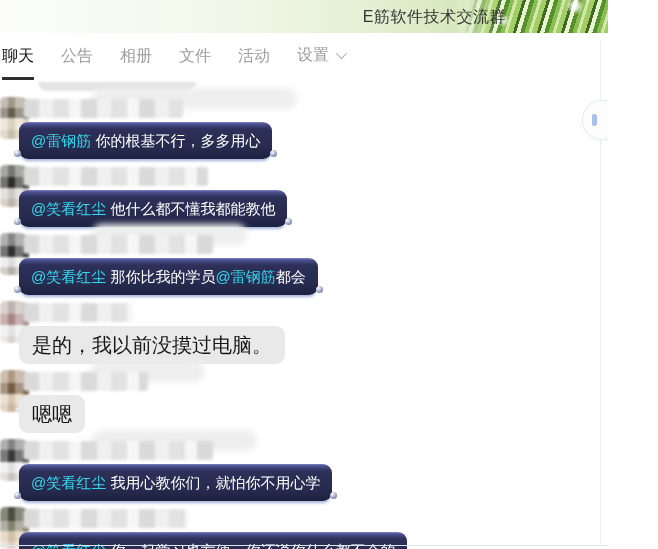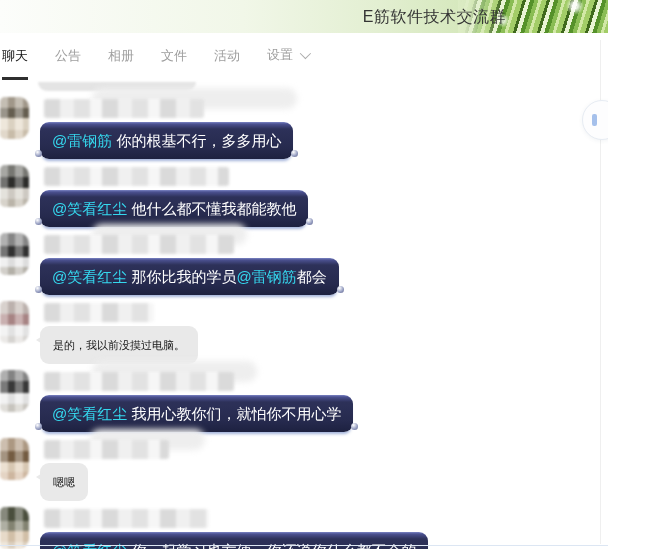--- a/index.html
+++ b/index.html
@@ -16,29 +16,29 @@
       linear-gradient(100deg, rgba(255,255,255,.55) 0 6%, rgba(255,255,255,0) 16%),
       repeating-linear-gradient(107deg,#55912a 0 4px,#8abd54 4px 8px,#d2e8a6 8px 11px,#a3cd68 11px 16px,#3f691c 16px 19px,#e9f4d4 19px 23px),
       #9cc45e;
     filter:blur(.4px);
   }
   .grass::before{content:"";position:absolute;left:0;top:0;width:46px;height:33px;
     background:linear-gradient(90deg,#dcecc4 0%,rgba(220,236,196,0) 100%);}
   .banner-title{position:absolute;right:102px;top:7px;font-size:16px;color:#343434;letter-spacing:.5px;white-space:nowrap;}
   
   .nav{position:relative;height:47px;display:flex;align-items:stretch;background:#fff;}
-  .tab{height:44px;line-height:46px;font-size:13px;color:#9e9e9e;margin-right:27px;cursor:pointer;white-space:nowrap;}
+  .tab{height:44px;line-height:46px;font-size:16px;color:#9e9e9e;margin-right:27px;cursor:pointer;white-space:nowrap;}
   .tab:first-child{margin-left:2px;}
   .tab.active{color:#161616;border-bottom:3px solid #2f2f2f;}
   .tab-settings{display:flex;align-items:center;gap:5px;}
   .chev{display:inline-block;width:7px;height:7px;border-right:1.6px solid #ababab;border-bottom:1.6px solid #ababab;transform:rotate(45deg) translateY(-2px);margin-left:2px;}
   
   .chat{position:relative;padding-top:11px;}
   .prev-frag{position:absolute;top:2px;left:38px;width:158px;height:9px;background:#e4e4e4;border-radius:0 0 9px 9px;filter:blur(.9px);}
-  .msg{position:relative;padding:8px 0 0 40px;}
+  .msg{position:relative;padding:8px 0 0 19px;}
   .avatar{position:absolute;left:0;top:6px;width:29px;height:42px;border-radius:5px 10px 11px 5px;filter:blur(.8px);}
   .av1{background:linear-gradient(180deg,#a99f90 0 26%,#6a6354 26% 50%,#e6dccb 50% 78%,#d3c6b2 78%);}
   .av2{background:linear-gradient(180deg,#8c8c8c 0 30%,#343434 30% 58%,#e9e9e9 58% 80%,#bdb9b1 80%);}
   .av3{background:linear-gradient(180deg,#7d7d78 0 28%,#2f2f2d 28% 55%,#d8d4cc 55% 82%,#c4beb2 82%);}
   .av4{background:linear-gradient(180deg,#c6bbb6 0 30%,#b08b8b 30% 56%,#eeeeee 56% 84%,#e2dfdc 84%);}
   .av5{background:linear-gradient(180deg,#8a8a8a 0 26%,#3c3c3c 26% 55%,#ececec 55% 80%,#d2cfc8 80%);}
   .av6{background:linear-gradient(180deg,#b5a089 0 30%,#7a6146 30% 56%,#e3d2bc 56% 82%,#d8c0a8 82%);}
   .av7{background:linear-gradient(180deg,#4e5240 0 34%,#8a8a78 34% 58%,#dcc9b0 58% 84%,#e8dccb 84%);}
   .avatar::after{content:"";position:absolute;inset:0;border-radius:inherit;
     background:repeating-linear-gradient(90deg,rgba(255,255,255,.32) 0 8px,rgba(0,0,0,.05) 8px 15px);}
@@ -58,21 +58,21 @@
     font-size:15px;line-height:21px;color:#fff;border-radius:9px;white-space:nowrap;
     background:linear-gradient(180deg,#7b84c4 0,#4b5190 2px,#2d3159 7px,#262a4e 26px,#1d2140 100%);
     box-shadow:0 4px 3px -2px rgba(147,166,212,.85);
   }
   .bubble-dark::before,.bubble-dark::after{content:"";position:absolute;bottom:2px;width:7px;height:7px;border-radius:50%;
     background:radial-gradient(circle at 35% 30%,#ffffff,#9aa2c4 55%,#565c86 100%);}
   .bubble-dark::before{left:-5px;}
   .bubble-dark::after{right:-5px;}
   .mention{color:#35d8ee;cursor:pointer;}
   .bubble-plain{
-    display:inline-block;position:relative;padding:9px 13px;font-size:11px;line-height:20px;
+    display:inline-block;position:relative;padding:9px 13px;font-size:20px;line-height:20px;
     color:#161616;background:#e9e9e9;border-radius:9px;white-space:nowrap;
   }
   .bubble-plain::before{content:"";position:absolute;left:-9px;top:9px;border:5px solid transparent;border-right:8px solid #e9e9e9;}
   
   .vline{position:absolute;right:7px;top:40px;bottom:5px;width:1px;background:#efefef;}
   .float-btn{position:absolute;right:-14px;top:100px;width:38px;height:38px;border-radius:50%;
     background:#fdfdfe;border:1px solid #e7ecf3;box-shadow:0 1px 4px rgba(60,80,120,.07);cursor:pointer;}
   .float-glyph{position:absolute;left:9px;top:13px;width:5px;height:12px;border-radius:2px;background:#8fb0e6;opacity:.8;}
   .bottom-line{position:absolute;left:0;right:0;bottom:3px;height:1px;background:#dce6f3;}
 </style>
@@ -129,34 +129,34 @@
 
     <div class="msg">
       <div class="avatar av4"></div>
       <div class="nameblur w110"></div>
       <div class="bubble-line">
         <div class="bubble-plain"><span>是的，我以前没摸过电脑。</span></div>
       </div>
     </div>
 
     <div class="msg">
+      <div class="avatar av6"></div>
+      <div class="ghost gh6"></div>
+      <div class="nameblur w125"></div>
+      <div class="bubble-line">
+        <div class="bubble-plain"><span>嗯嗯</span></div>
+      </div>
+    </div>
+
+    <div class="msg">
       <div class="avatar av5"></div>
       <div class="ghost gh5"></div>
       <div class="nameblur w190"></div>
       <div class="bubble-line">
         <div class="bubble-dark"><span class="mention">@笑看红尘</span><span> 我用心教你们，就怕你不用心学</span></div>
-      </div>
-    </div>
-
-    <div class="msg">
-      <div class="avatar av6"></div>
-      <div class="ghost gh6"></div>
-      <div class="nameblur w125"></div>
-      <div class="bubble-line">
-        <div class="bubble-plain"><span>嗯嗯</span></div>
       </div>
     </div>
 
     <div class="msg">
       <div class="avatar av7"></div>
       <div class="nameblur w165"></div>
       <div class="bubble-line">
         <div class="bubble-dark"><span class="mention">@笑看红尘</span><span> 你一起学习也方便，你还说你什么都不会的</span></div>
       </div>
     </div>

